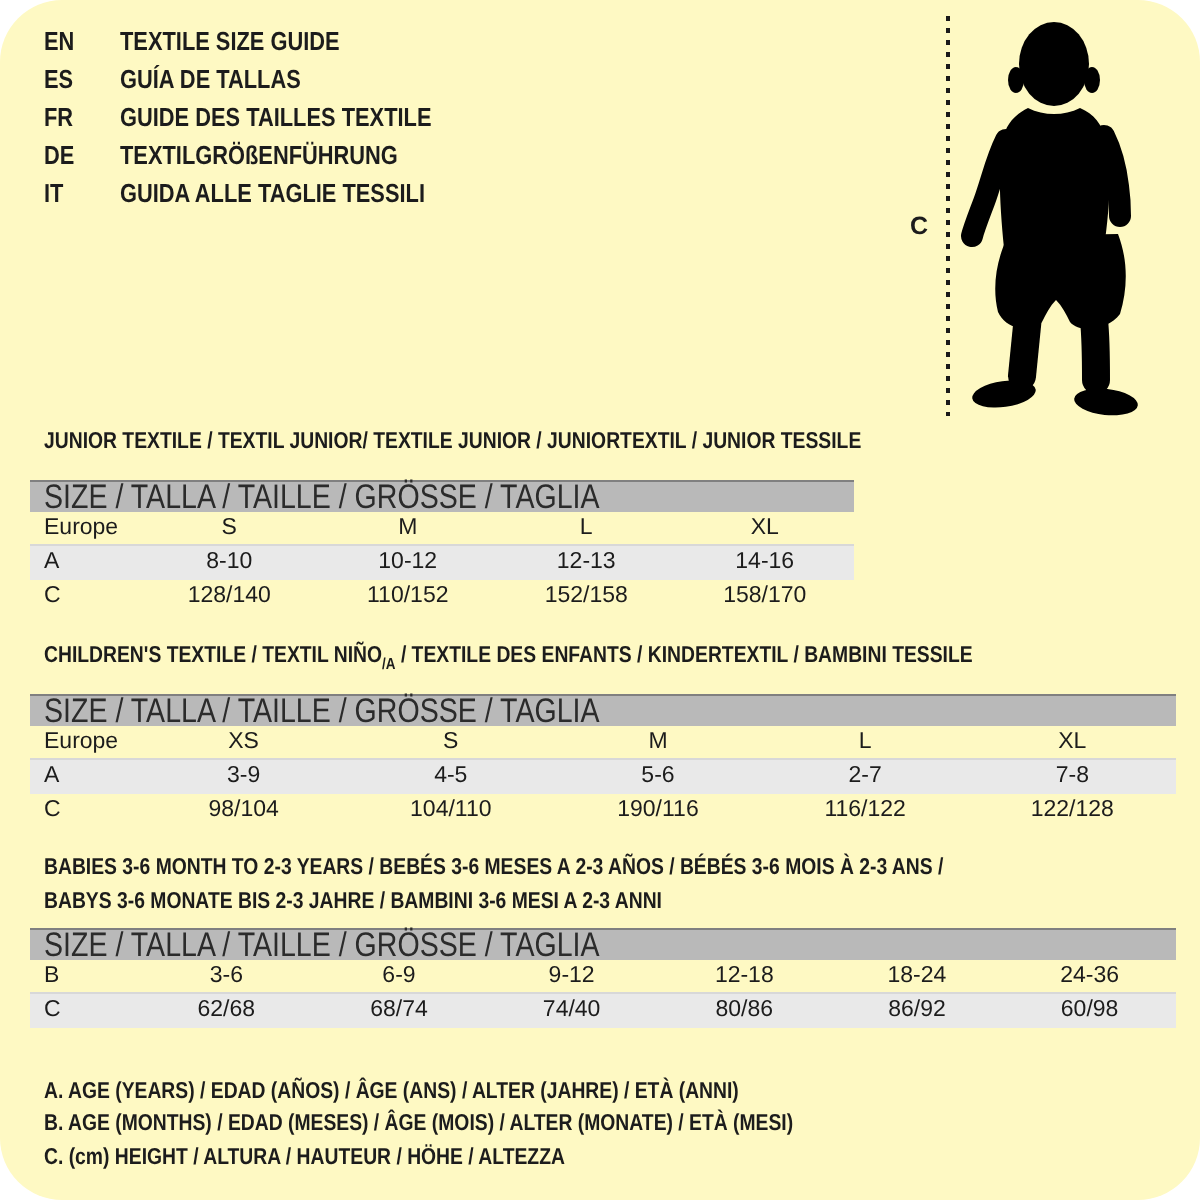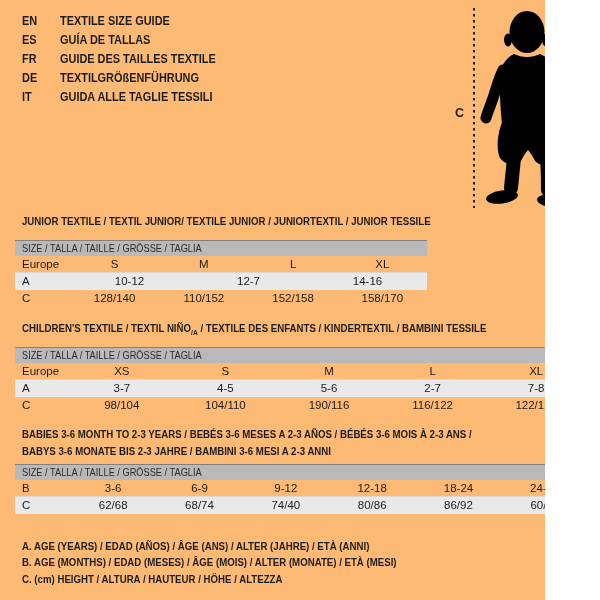--- a/index.html
+++ b/index.html
@@ -1,34 +1,34 @@
 <!DOCTYPE html>
 <html style="--table-header-bg: #b9b9b9; --table-header-border: #808080; --row-alt-bg: #e9e9e9; --row-border: #d8d8d8; --silhouette: #000000; --text: #1c1c1c;"><head>
 <meta charset="utf-8">
 <style>
   html,body{margin:0;padding:0;background:#fff;}
   .canvas{
-    position:relative;width:545px;height:600px;background:#fdba74;
-    font-family:"Liberation Sans", sans-serif;color:#1c1c1c;overflow:hidden;
+    position:relative;width:600px;height:600px;background:#fef9c3;
+    font-family:"Liberation Sans", sans-serif;color:#1c1c1c;overflow:hidden;border-radius:31px;
   }
   .cx{display:inline-block;transform:scaleX(0.84);transform-origin:0 50%;white-space:nowrap;}
   
   .langs{position:absolute;left:22px;top:11px;font-weight:bold;font-size:13px;}
   .lang-line{display:flex;height:19px;line-height:19px;}
   .lang-code{width:38px;}
   
   .title{position:absolute;left:22px;font-weight:bold;font-size:11.5px;white-space:nowrap;
          transform:scaleX(0.84);transform-origin:0 50%;}
   .title sub{font-size:8px;}
   .two-line div{line-height:16.5px;}
   
   .stable{position:absolute;left:15px;}
   .size-header{height:16px;box-sizing:border-box;border-top:1px solid var(--table-header-border,#808080);
                background:var(--table-header-bg,#b9b9b9);line-height:15px;padding-left:7px;
-               font-size:11px;color:#2b2b2b;}
+               font-size:17px;color:#2b2b2b;}
   .trow{display:flex;height:17px;line-height:17px;font-size:11.5px;}
   .trow.shaded{background:var(--row-alt-bg,#e9e9e9);}
   .trow.light{box-shadow:inset 0 -1px 0 var(--row-border,#d8d8d8);align-items:center;}
   .trow.light:last-child{box-shadow:none;}
   .trow .lbl{width:48px;padding-left:7px;}
   .trow .cell{flex:1;text-align:center;}
   
   .notes{position:absolute;left:22px;top:538px;font-weight:bold;font-size:11.5px;
          transform:scaleX(0.84);transform-origin:0 50%;}
   .notes div{line-height:16.3px;white-space:nowrap;}
@@ -90,22 +90,23 @@
     <div>
         <div class="trow light">
           <span class="lbl">Europe</span>
           <span class="cell">S</span>
           <span class="cell">M</span>
           <span class="cell">L</span>
           <span class="cell">XL</span>
         </div>
         <div class="trow shaded">
           <span class="lbl">A</span>
+          <span class="cell">8-10</span>
           <span class="cell">10-12</span>
-          <span class="cell">12-7</span>
+          <span class="cell">12-13</span>
           <span class="cell">14-16</span>
         </div>
         <div class="trow light">
           <span class="lbl">C</span>
           <span class="cell">128/140</span>
           <span class="cell">110/152</span>
           <span class="cell">152/158</span>
           <span class="cell">158/170</span>
         </div>
       </div>
@@ -120,21 +121,21 @@
         <div class="trow light">
           <span class="lbl">Europe</span>
           <span class="cell">XS</span>
           <span class="cell">S</span>
           <span class="cell">M</span>
           <span class="cell">L</span>
           <span class="cell">XL</span>
         </div>
         <div class="trow shaded">
           <span class="lbl">A</span>
-          <span class="cell">3-7</span>
+          <span class="cell">3-9</span>
           <span class="cell">4-5</span>
           <span class="cell">5-6</span>
           <span class="cell">2-7</span>
           <span class="cell">7-8</span>
         </div>
         <div class="trow light">
           <span class="lbl">C</span>
           <span class="cell">98/104</span>
           <span class="cell">104/110</span>
           <span class="cell">190/116</span>

